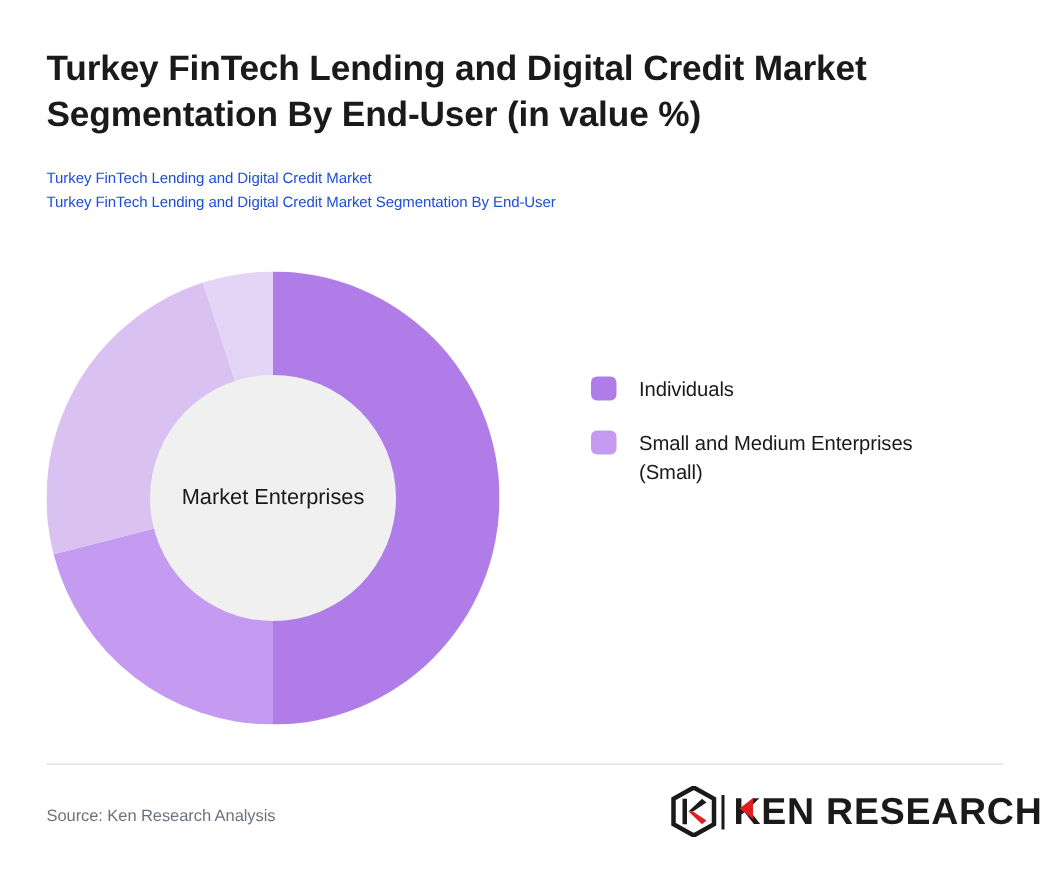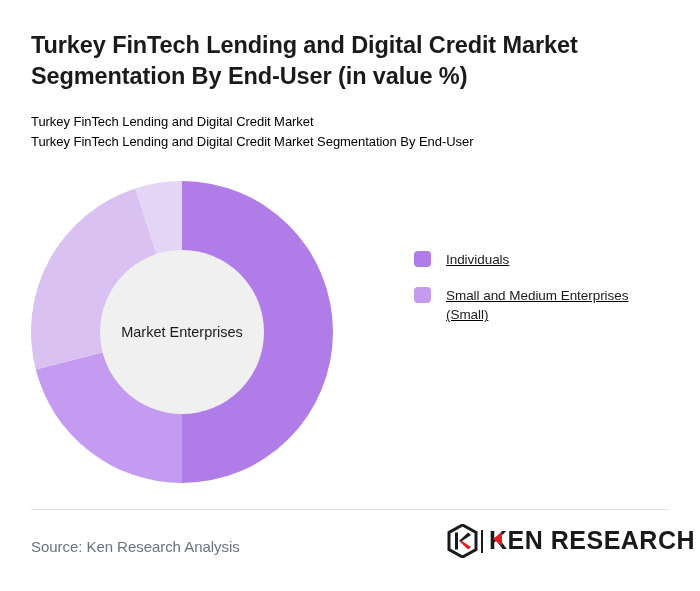--- a/index.html
+++ b/index.html
@@ -33,22 +33,22 @@
     color: #1a1a1a;
     letter-spacing: -0.1px;
   }
   .subtitles {
     position: absolute;
     left: 31px;
     top: 112px;
     width: 610px;
   }
   .subtitle-line {
-    font-size: 13px;
-    color: #000000;
+    font-size: 10px;
+    color: #1d4ed8;
     line-height: 1.55;
     letter-spacing: -0.05px;
   }
   .chart-area {
     position: absolute;
     left: 0;
     top: 0;
     width: 700px;
     height: 591px;
   }
@@ -72,24 +72,23 @@
     height: 302px;
     display: flex;
     align-items: center;
     justify-content: center;
     font-size: 14.5px;
     color: #1a1a1a;
     pointer-events: none;
   }
   .legend {
     position: absolute;
-    left: 414px;
+    left: 394px;
     top: 250px;
     width: 260px;
-    text-decoration: underline;
   }
   .legend-item {
     display: flex;
     align-items: flex-start;
     margin-bottom: 17px;
   }
   .legend-swatch {
     flex: 0 0 auto;
     width: 17px;
     height: 16px;
@@ -108,21 +107,21 @@
     left: 31px;
     top: 509px;
     width: 638px;
     height: 1px;
     background: #e3e3e3;
   }
   .source {
     position: absolute;
     left: 31px;
     top: 538px;
-    font-size: 15px;
+    font-size: 11px;
     color: #6b7280;
     letter-spacing: -0.05px;
   }
   .logo {
     position: absolute;
     left: 447px;
     top: 524px;
     display: flex;
     align-items: center;
     height: 34px;

